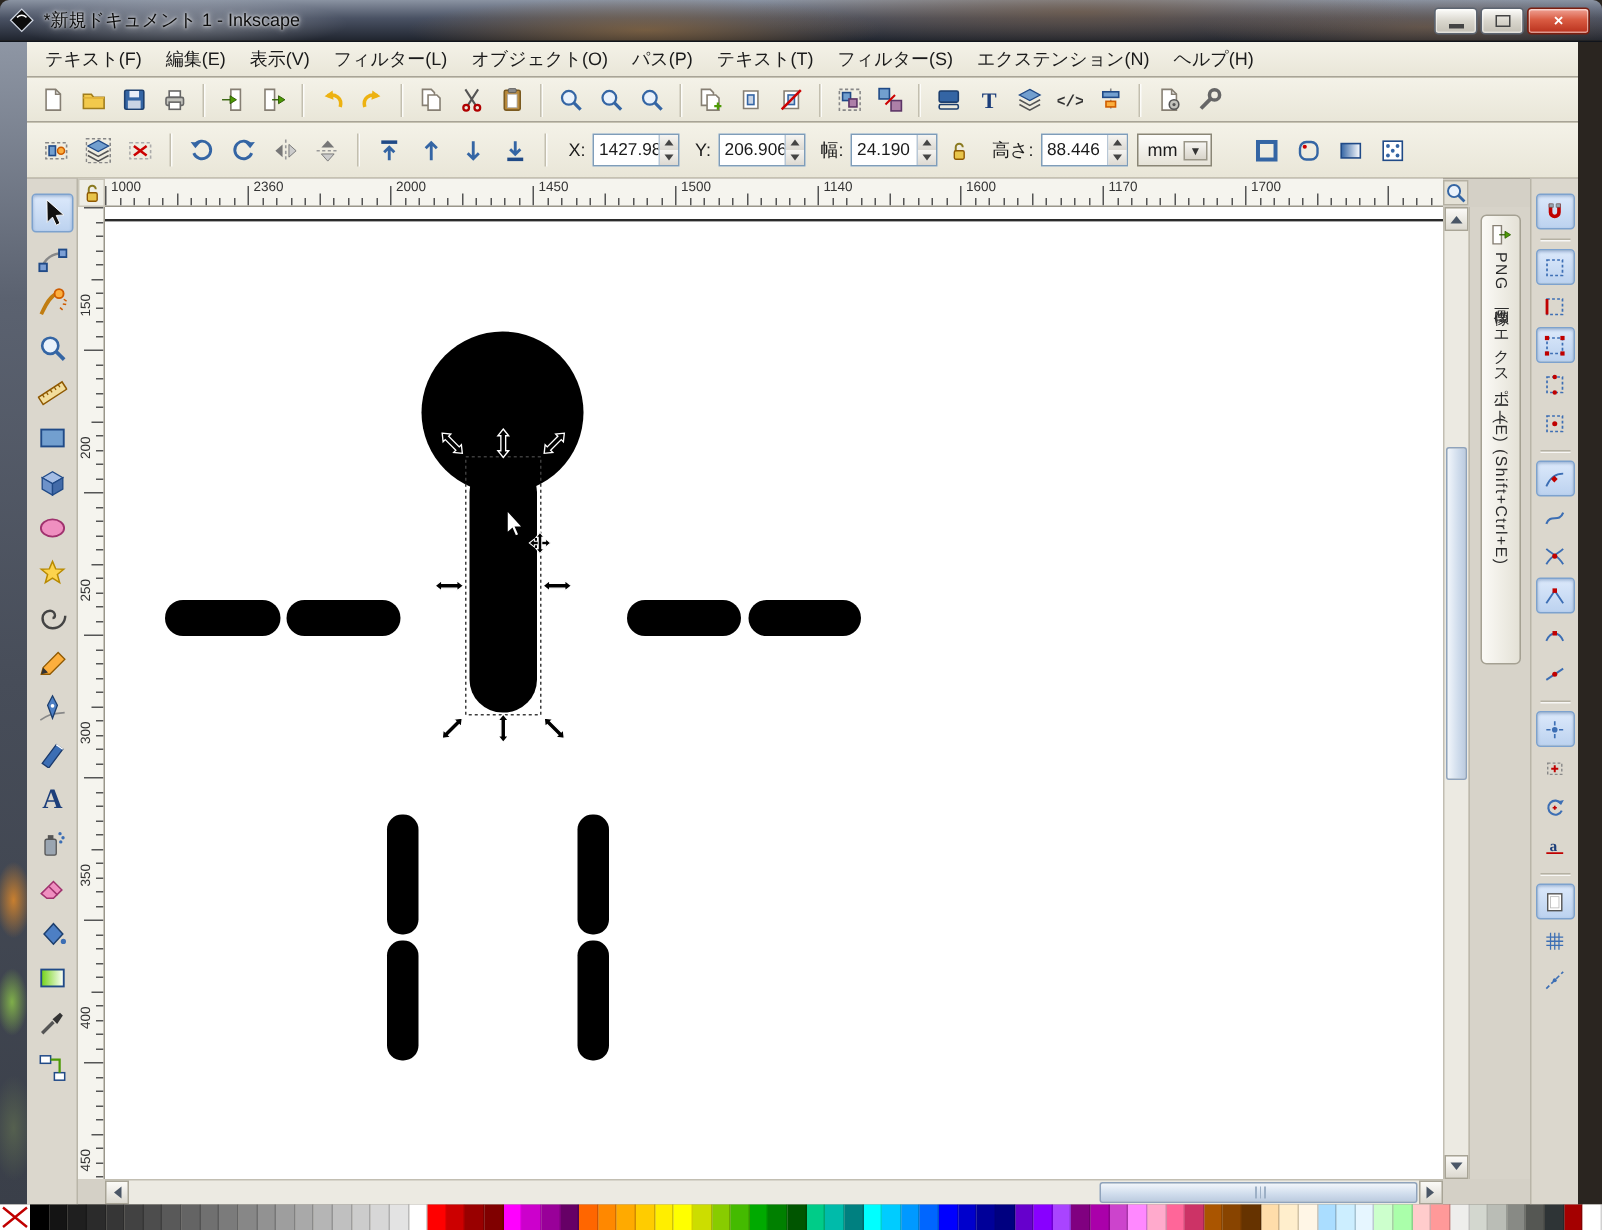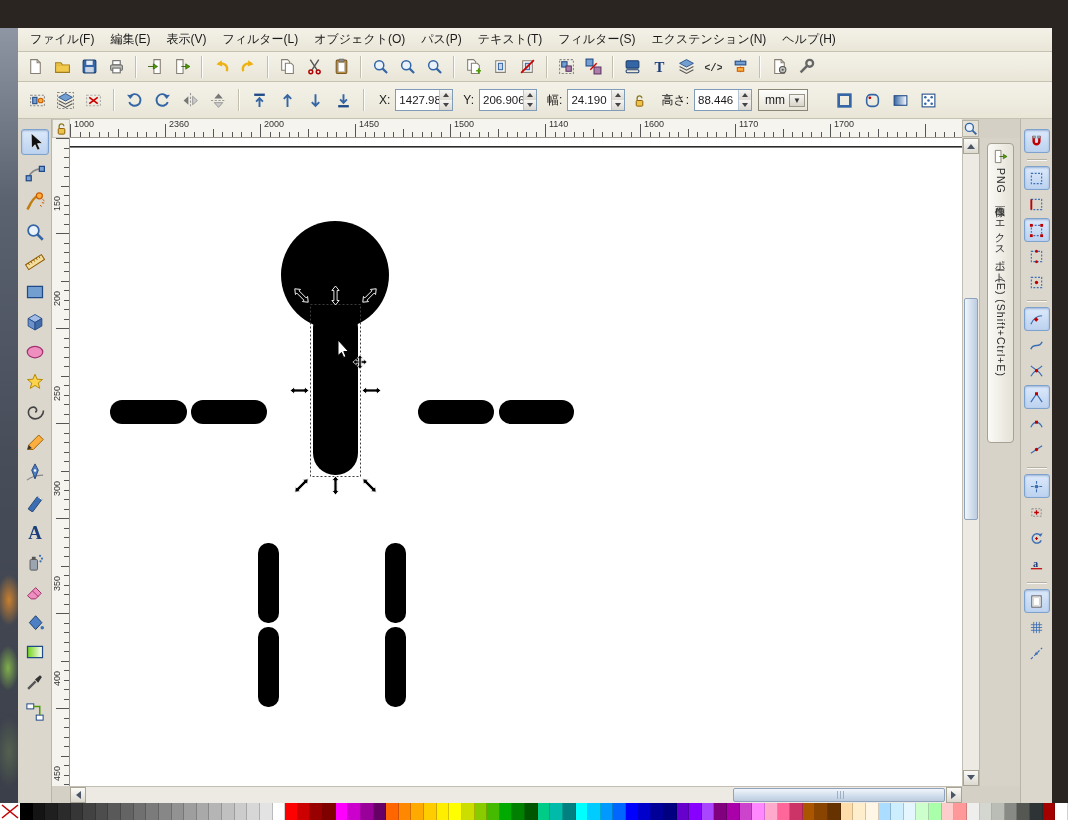--- a/index.html
+++ b/index.html
@@ -446,26 +446,43 @@
       </g>
     <g id="move-cross">
         <use href="#handle-arrow" transform="scale(.75)"></use>
         <use href="#handle-arrow" transform="rotate(90) scale(.75)"></use>
       </g>
   </defs>
 </svg>
 
 <div class="screen">
 
+  <div class="abs" id="titlebar">
+    <svg class="ic" viewBox="0 0 16 16">
+        <use href="#logo"></use>
+      </svg>
+    <span id="win-title">*新規ドキュメント 1 - Inkscape</span>
+    <div id="win-buttons">
+      <div class="wbtn">
+          <span class="glyph-min"></span>
+        </div>
+      <div class="wbtn">
+          <span class="glyph-max"></span>
+        </div>
+      <div class="wbtn close">
+          <span>×</span>
+        </div>
+    </div>
+  </div>
 
   <div class="abs" id="border-left"></div>
   <div class="abs" id="border-right"></div>
 
   <div class="abs bar" id="menubar">
-      <span class="menu-item">ファイル(F)</span>
+      <span class="menu-item">テキスト(F)</span>
       <span class="menu-item">編集(E)</span>
       <span class="menu-item">表示(V)</span>
       <span class="menu-item">フィルター(L)</span>
       <span class="menu-item">オブジェクト(O)</span>
       <span class="menu-item">パス(P)</span>
       <span class="menu-item">テキスト(T)</span>
       <span class="menu-item">フィルター(S)</span>
       <span class="menu-item">エクステンション(N)</span>
       <span class="menu-item">ヘルプ(H)</span>
     </div>

